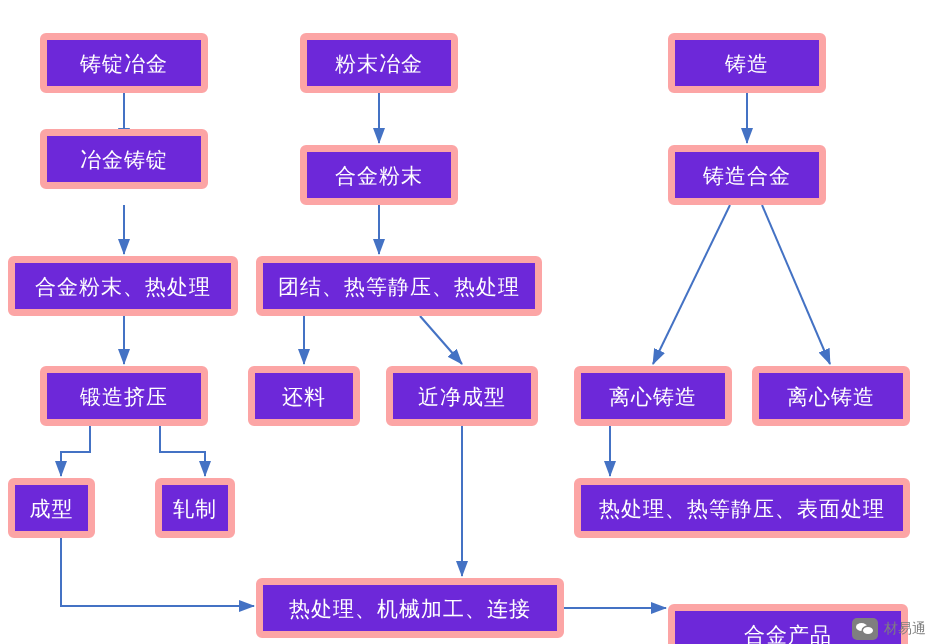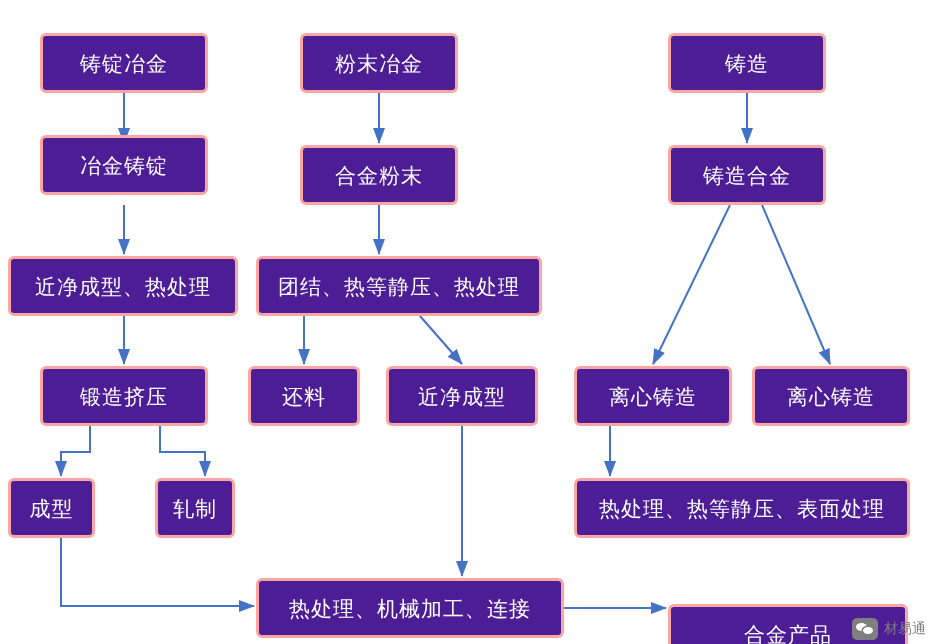--- a/index.html
+++ b/index.html
@@ -7,22 +7,22 @@
     width:932px;height:644px;
     background:#ffffff;
     font-family:"Liberation Sans","DejaVu Sans",sans-serif;
     position:relative;
     overflow:hidden;
   }
   #canvas{position:absolute;left:0;top:0;width:932px;height:644px;}
   .node{
     position:absolute;
     box-sizing:border-box;
-    background:#4c1d95;
-    border:3px solid #fca5a5;
+    background:#6d28d9;
+    border:7px solid #fca5a5;
     border-radius:6px;
     color:#ffffff;
     display:flex;
     align-items:center;
     justify-content:center;
     font-size:21px;
     letter-spacing:1px;
     white-space:nowrap;
     line-height:1;
   }
@@ -93,31 +93,31 @@
   </svg>
 <div class="node" style="left: 40px; top: 33px; width: 168px; height: 60px;">
       <span>铸锭冶金</span>
     </div>
     <div class="node" style="left: 300px; top: 33px; width: 158px; height: 60px;">
       <span>粉末冶金</span>
     </div>
     <div class="node" style="left: 668px; top: 33px; width: 158px; height: 60px;">
       <span>铸造</span>
     </div>
-    <div class="node" style="left: 40px; top: 135px; width: 168px; height: 60px;">
+    <div class="node" style="left: 40px; top: 129px; width: 168px; height: 60px;">
       <span>冶金铸锭</span>
     </div>
     <div class="node" style="left: 300px; top: 145px; width: 158px; height: 60px;">
       <span>合金粉末</span>
     </div>
     <div class="node" style="left: 668px; top: 145px; width: 158px; height: 60px;">
       <span>铸造合金</span>
     </div>
     <div class="node" style="left: 8px; top: 256px; width: 230px; height: 60px;">
-      <span>近净成型、热处理</span>
+      <span>合金粉末、热处理</span>
     </div>
     <div class="node" style="left: 256px; top: 256px; width: 286px; height: 60px;">
       <span>团结、热等静压、热处理</span>
     </div>
     <div class="node" style="left: 40px; top: 366px; width: 168px; height: 60px;">
       <span>锻造挤压</span>
     </div>
     <div class="node" style="left: 248px; top: 366px; width: 112px; height: 60px;">
       <span>还料</span>
     </div>

